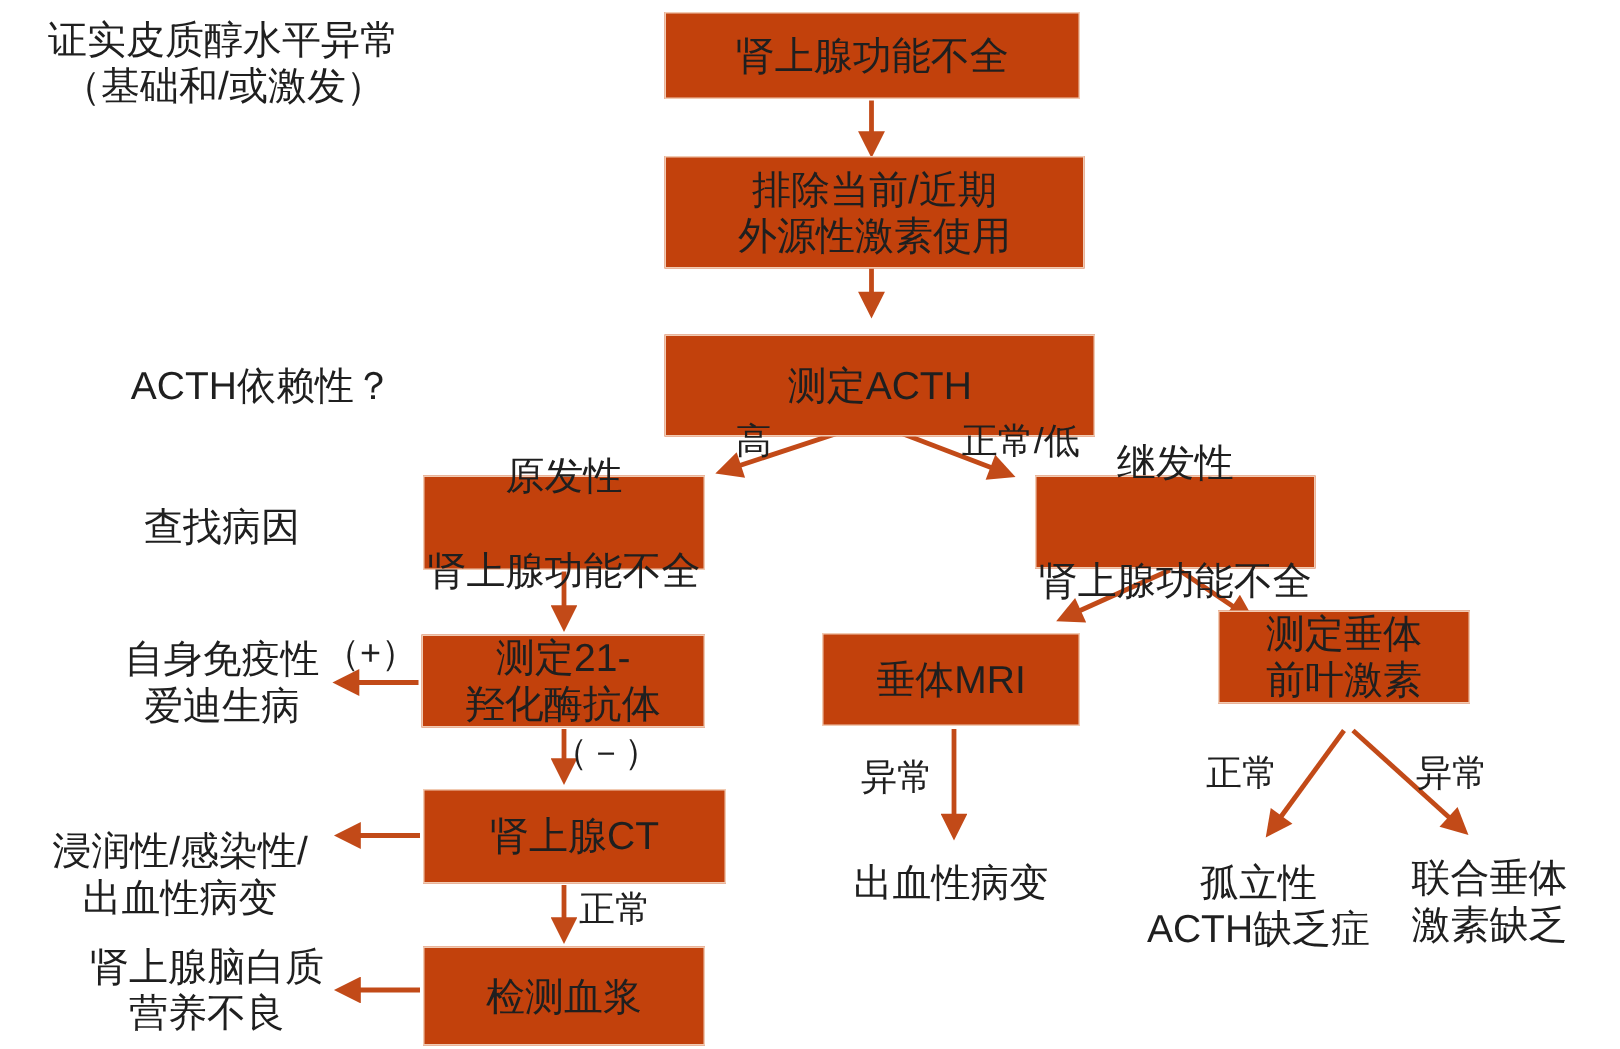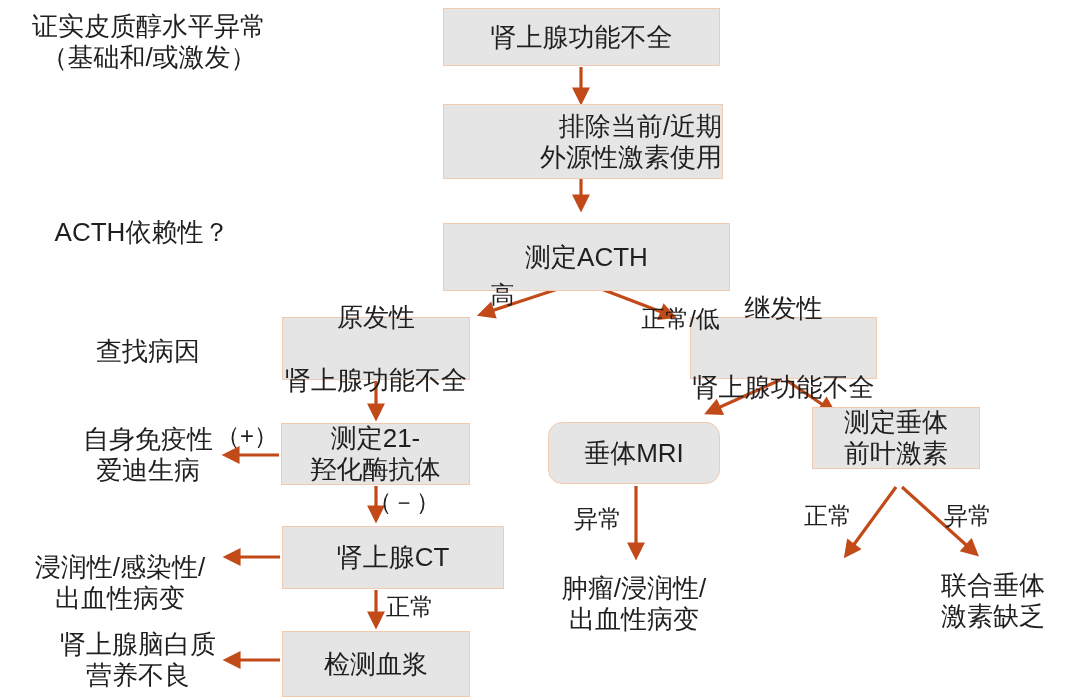--- a/index.html
+++ b/index.html
@@ -12,21 +12,21 @@
     font-family: Liberation Sans, sans-serif;
     color: #1f1f1f;
   }
   .arrows {
     position: absolute;
     left: 0; top: 0;
     width: 1080px; height: 699px;
   }
   .node {
     position: absolute;
-    background: #e5e5e5;
+    background: #c2410c;
     border: 1px solid #f1cab2;
     box-sizing: border-box;
     display: flex;
     flex-direction: column;
     align-items: center;
     justify-content: center;
     text-align: center;
     font-size: 26px;
     line-height: 31px;
     white-space: nowrap;
@@ -40,43 +40,43 @@
   }
   .edge-label {
     position: absolute;
     text-align: center;
     font-size: 24px;
     line-height: 26px;
     white-space: nowrap;
   }
   
   .p-side-confirm   { left: 18px;  top: 11px;  width: 262px; }
-  .p-side-acth      { left: 22px;  top: 217px; width: 240px; }
+  .p-side-acth      { left: 22px;  top: 242px; width: 240px; text-align: right; }
   .p-side-cause     { left: 28px;  top: 336px; width: 240px; }
 
   .p-b-adrenal      { left: 443px; top: 8px;   width: 277px; height: 58px; }
-  .p-b-exclude      { left: 443px; top: 104px; width: 280px; height: 75px; align-items: flex-end; }
+  .p-b-exclude      { left: 443px; top: 104px; width: 280px; height: 75px; }
   .p-b-acth         { left: 443px; top: 223px; width: 287px; height: 68px; }
   .p-b-primary      { left: 282px; top: 317px; width: 188px; height: 63px; gap: 32px; }
   .p-b-secondary    { left: 690px; top: 317px; width: 187px; height: 62px; gap: 48px; }
   .p-b-21oh         { left: 281px; top: 423px; width: 189px; height: 62px; }
-  .p-b-ct           { left: 282px; top: 526px; width: 222px; height: 63px; }
+  .p-b-ct           { left: 282px; top: 526px; width: 202px; height: 63px; }
   .p-b-vlcfa        { left: 282px; top: 631px; width: 188px; height: 66px; }
-  .p-b-mri          { left: 548px; top: 422px; width: 172px; height: 62px; border-radius: 14px; }
+  .p-b-mri          { left: 548px; top: 422px; width: 172px; height: 62px; }
   .p-b-hormones     { left: 812px; top: 407px; width: 168px; height: 62px; align-items: center; }
 
   .p-o-addison      { left: 48px;  top: 424px; width: 200px; }
   .p-o-infiltrative { left: 10px;  top: 528px; width: 220px; margin-top: 24px; }
   .p-o-ald          { left: 38px;  top: 629px; width: 200px; }
   .p-o-tumor        { left: 534px; top: 573px; width: 200px; }
   .p-o-isolated     { left: 739px; top: 573px; width: 200px; }
   .p-o-combined     { left: 908px; top: 570px; width: 170px; }
 
   .p-e-high         { left: 480px; top: 282px; width: 45px;  }
-  .p-e-normlow      { left: 618px; top: 282px; width: 125px; margin-top: 24px; }
+  .p-e-normlow      { left: 618px; top: 282px; width: 125px; }
   .p-e-pos          { left: 211px; top: 423px; width: 72px;  }
   .p-e-neg          { left: 368px; top: 489px; width: 72px;  }
   .p-e-ctnorm       { left: 382px; top: 594px; width: 56px;  }
   .p-e-mriabn       { left: 570px; top: 506px; width: 56px;  }
   .p-e-hnorm        { left: 800px; top: 503px; width: 56px;  }
   .p-e-habn         { left: 940px; top: 503px; width: 56px;  }
 </style>
 </head>
 <body>
 
@@ -160,22 +160,25 @@
   </div>
   <div class="label p-o-infiltrative">
     <div>浸润性/感染性/</div>
     <div>出血性病变</div>
   </div>
   <div class="label p-o-ald">
     <div>肾上腺脑白质</div>
     <div>营养不良</div>
   </div>
   <div class="label p-o-tumor">
-    <div>肿瘤/浸润性/</div>
     <div>出血性病变</div>
+  </div>
+  <div class="label p-o-isolated">
+    <div>孤立性</div>
+    <div>ACTH缺乏症</div>
   </div>
   <div class="label p-o-combined">
     <div>联合垂体</div>
     <div>激素缺乏</div>
   </div>
 
   <div class="edge-label p-e-high">高</div>
   <div class="edge-label p-e-normlow">正常/低</div>
   <div class="edge-label p-e-pos">（+）</div>
   <div class="edge-label p-e-neg">（－）</div>

